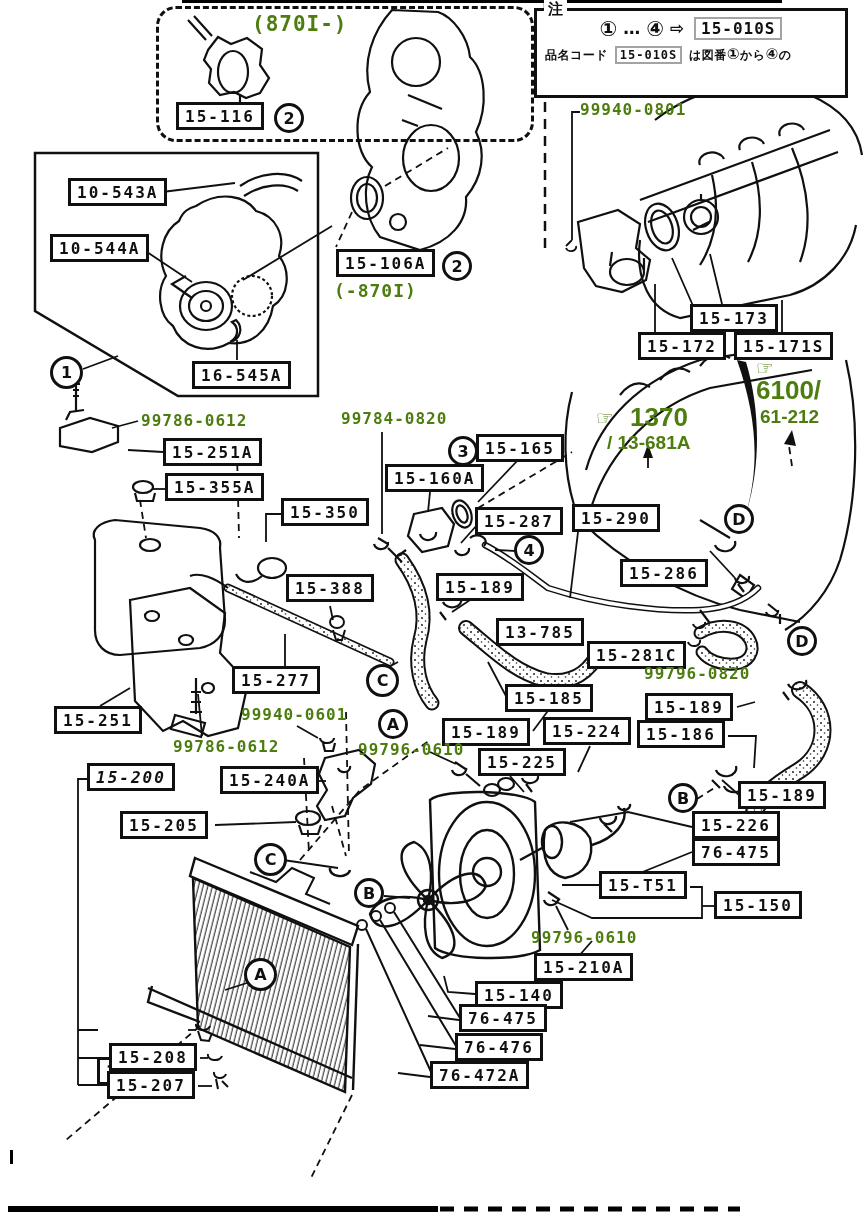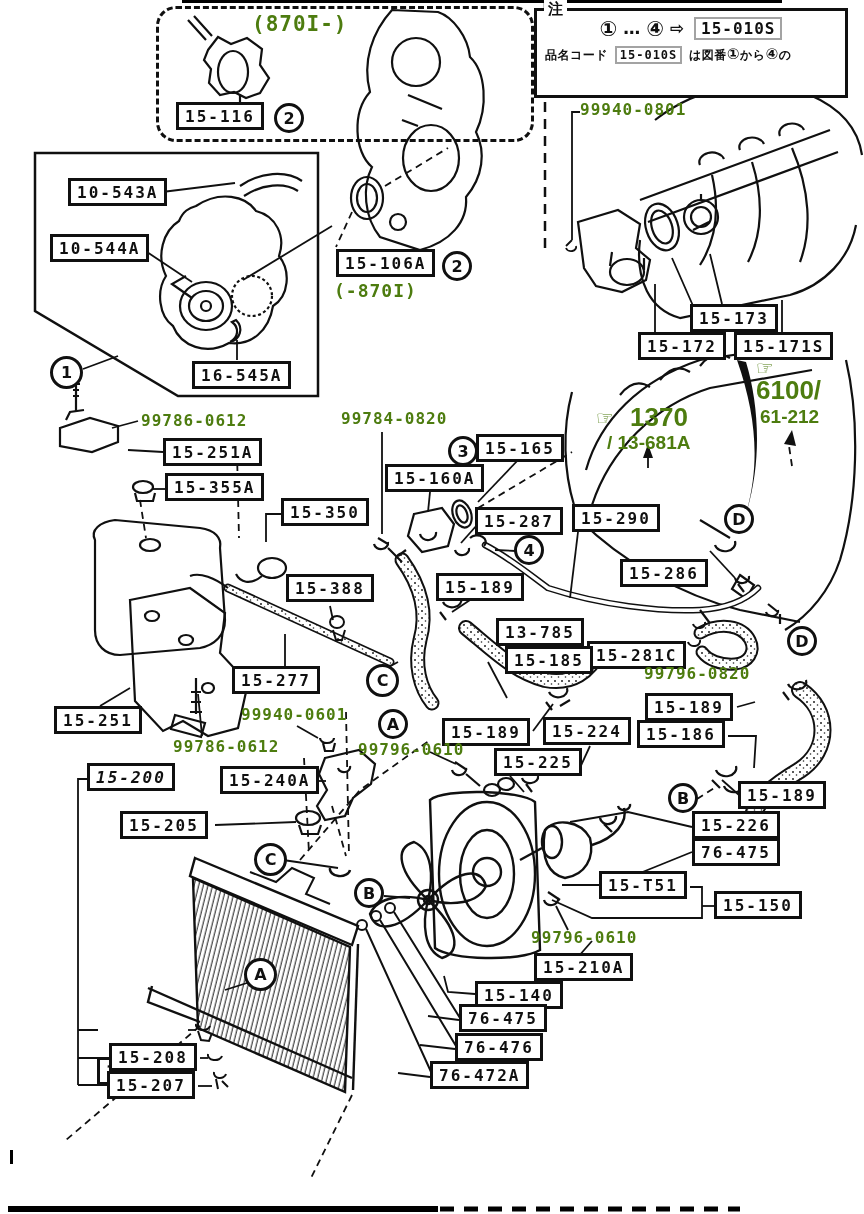--- a/index.html
+++ b/index.html
@@ -360,31 +360,31 @@
 <div class="pbox" style="left:476px;top:434px;">15-165</div>
 <div class="pbox" style="left:385px;top:464px;">15-160A</div>
 <div class="pbox" style="left:475px;top:507px;">15-287</div>
 <div class="pbox" style="left:572px;top:504px;">15-290</div>
 <div class="pbox" style="left:620px;top:537px;margin-top:22px;">15-286</div>
 <div class="pbox" style="left:286px;top:574px;">15-388</div>
 <div class="pbox" style="left:436px;top:573px;">15-189</div>
 <div class="pbox" style="left:496px;top:618px;">13-785</div>
 <div class="pbox" style="left:224px;top:666px;margin-left:8px;">15-277</div>
 <div class="pbox" style="left:587px;top:641px;">15-281C</div>
-<div class="pbox" style="left:505px;top:646px;">15-185</div>
+<div class="pbox" style="left:505px;top:684px;">15-185</div>
 <div class="pbox" style="left:645px;top:693px;">15-189</div>
 <div class="pbox" style="left:637px;top:720px;">15-186</div>
 <div class="pbox" style="left:738px;top:781px;">15-189</div>
 <div class="pbox" style="left:692px;top:811px;">15-226</div>
 <div class="pbox" style="left:692px;top:838px;">76-475</div>
 <div class="pbox" style="left:54px;top:706px;">15-251</div>
 <div class="pbox" style="left:220px;top:766px;">15-240A</div>
 <div class="pbox" style="left:442px;top:718px;">15-189</div>
 <div class="pbox" style="left:543px;top:717px;">15-224</div>
-<div class="pbox" style="left:494px;top:748px;">15-225</div>
+<div class="pbox" style="left:478px;top:748px;">15-225</div>
 <div class="pbox" style="left:87px;top:763px;font-style:italic;">15-200</div>
 <div class="pbox" style="left:120px;top:811px;">15-205</div>
 <div class="pbox" style="left:599px;top:871px;">15-T51</div>
 <div class="pbox" style="left:714px;top:891px;">15-150</div>
 <div class="pbox" style="left:486px;top:953px;margin-left:48px;">15-210A</div>
 <div class="pbox" style="left:475px;top:981px;">15-140</div>
 <div class="pbox" style="left:459px;top:1004px;">76-475</div>
 <div class="pbox" style="left:455px;top:1033px;">76-476</div>
 <div class="pbox" style="left:430px;top:1061px;">76-472A</div>
 <div class="pbox" style="left:97px;top:1014px;margin-top:43px;">15-202</div>

